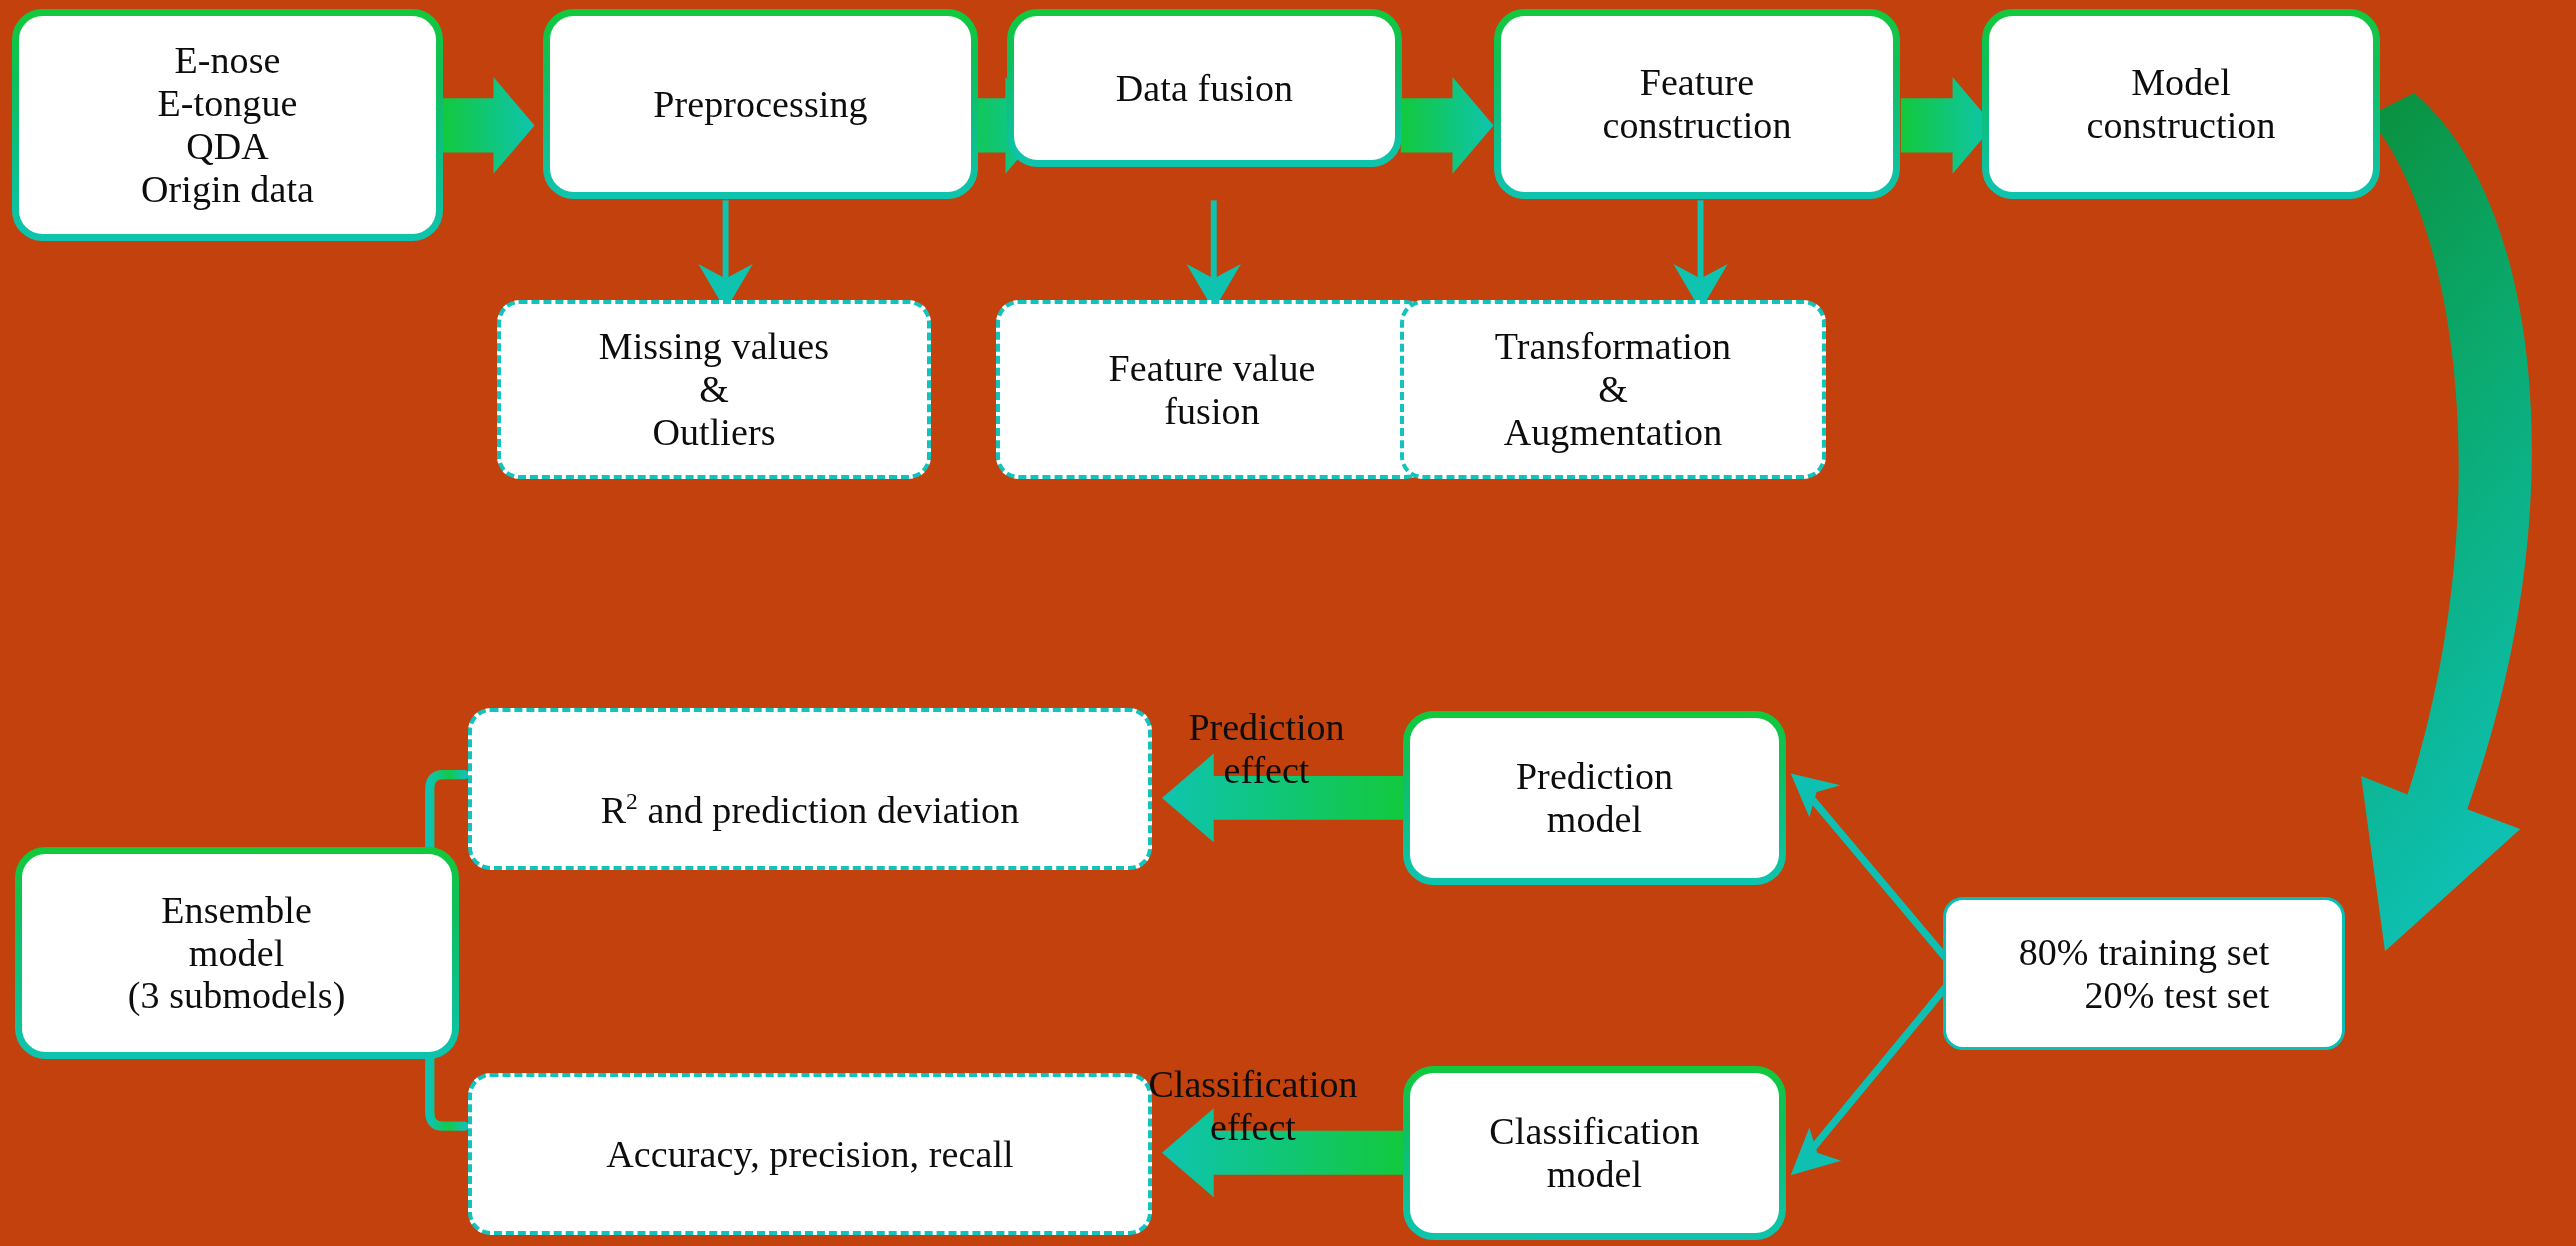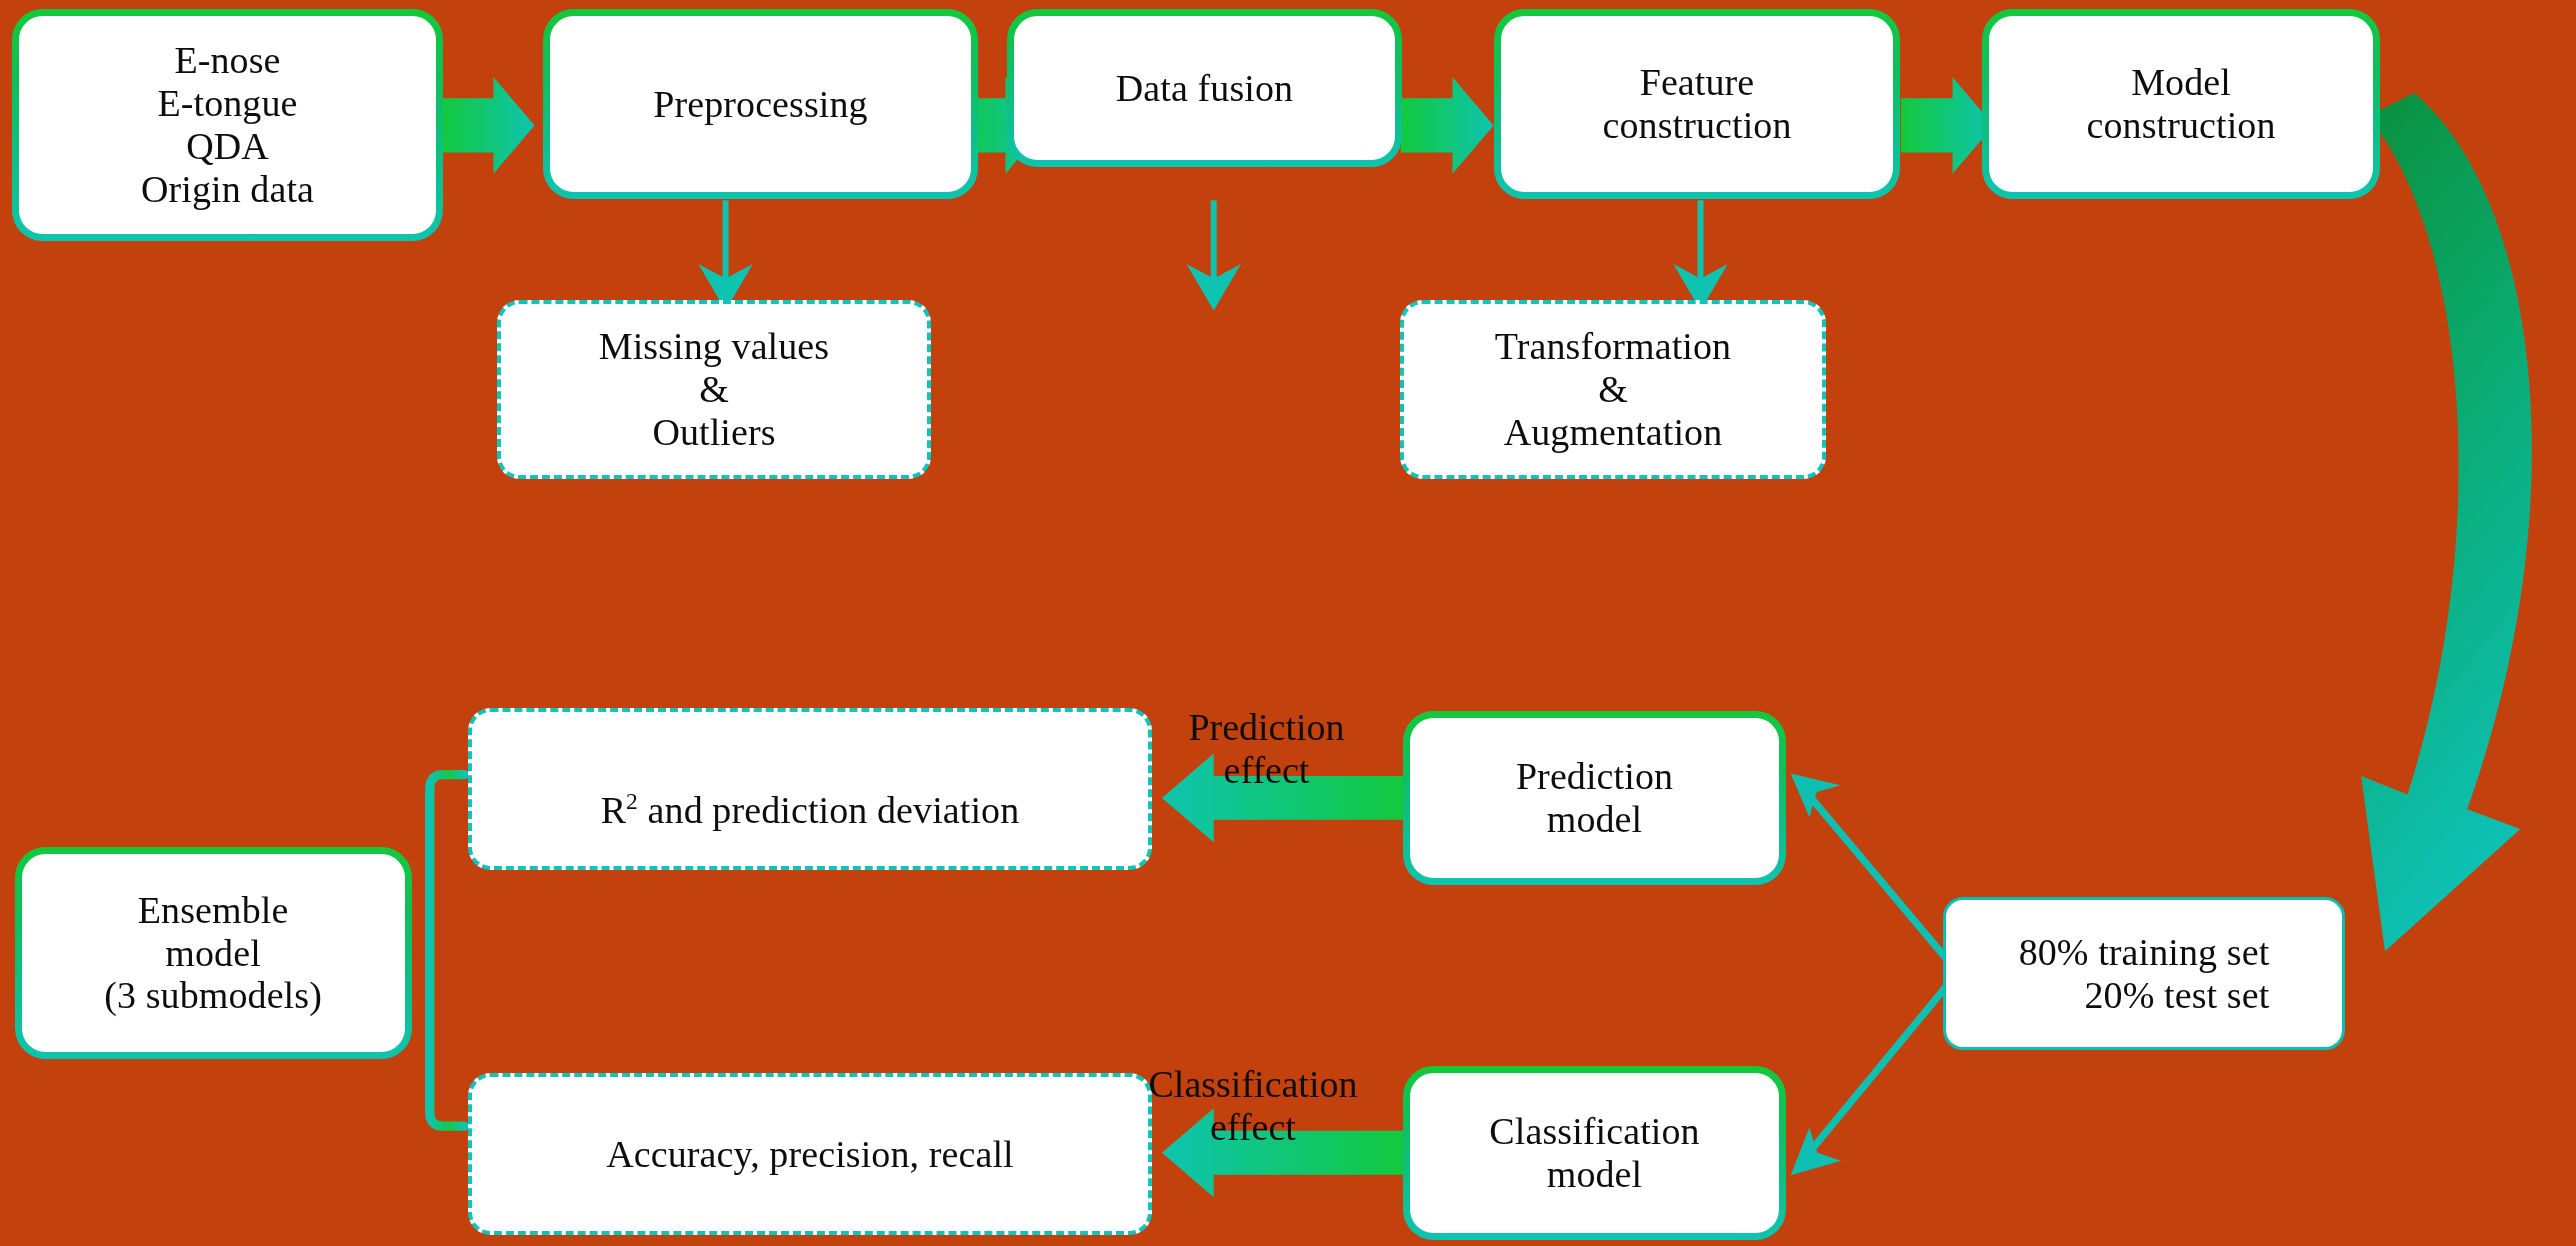--- a/index.html
+++ b/index.html
@@ -177,28 +177,32 @@
     <span class="label">Model
 construction</span>
   </div>
 
   <div class="node dashed-box" style="left:497px;top:300px;width:434px;height:179px;">
     <span class="label">Missing values
 &amp;
 Outliers</span>
   </div>
 
+  <div class="node dashed-box" style="left:996px;top:300px;width:432px;height:179px;">
+    <span class="label">Feature value
+fusion</span>
+  </div>
 
   <div class="node dashed-box" style="left:1400px;top:300px;width:426px;height:179px;">
     <span class="label">Transformation
 &amp;
 Augmentation</span>
   </div>
 
-  <div class="node solid-box" style="left:14.6px;top:847px;width:397px;height:212px;">
+  <div class="node solid-box" style="left:14.6px;top:847px;width:444px;height:212px;">
     <span class="label">Ensemble
 model
 (3 submodels)</span>
   </div>
 
   <div class="node dashed-box" style="left:468px;top:708px;width:684px;height:162px;">
     <span class="label">
       <span>R</span><sup class="sq">2</sup><span> and prediction deviation</span>
     </span>
   </div>

